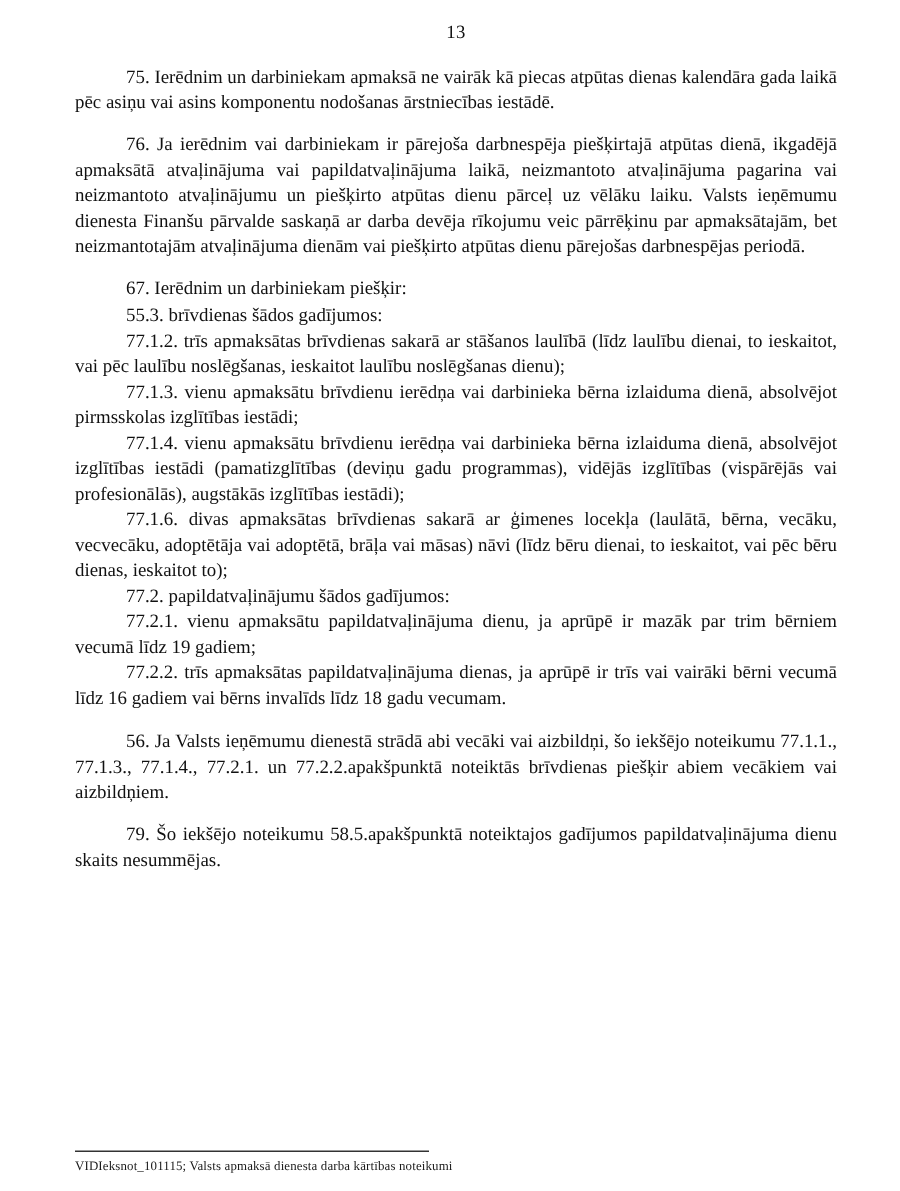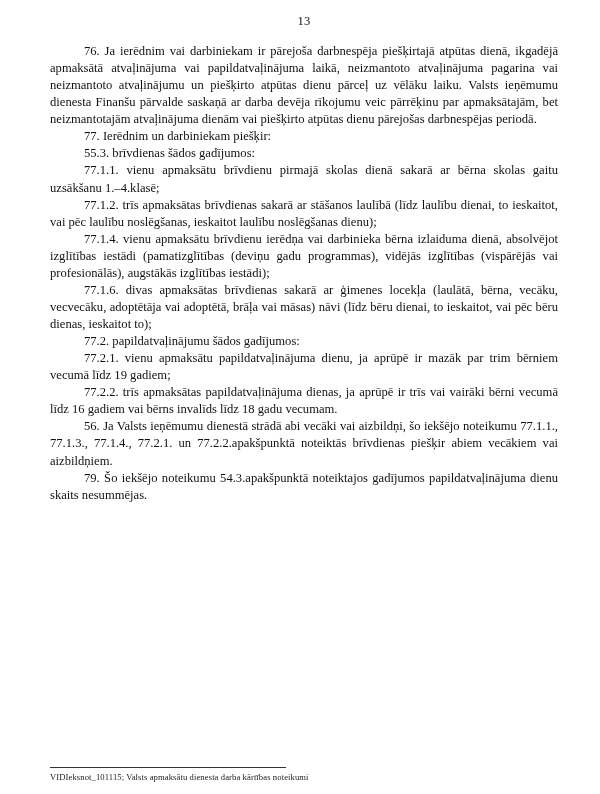--- a/index.html
+++ b/index.html
@@ -31,20 +31,21 @@
   .body-text p {
     margin: 0 0 0 0;
     text-align: justify;
     text-justify: inter-word;
     font-size: 12.6px;
     line-height: 1.355;
     text-indent: 34px;
     hyphens: manual;
   }
   .body-text p.gap {
+    margin-top: 11px;
   }
   .body-text p.tight {
     margin-top: 0;
   }
   .footer {
     position: absolute;
     left: 50px;
     bottom: 12px;
     font-size: 8.6px;
     font-family: "Liberation Serif", "DejaVu Serif", serif;
@@ -61,30 +62,31 @@
   }
 </style>
 </head>
 <body>
 
 <div class="page">
 
   <div class="page-number">13</div>
 
   <div class="body-text">
+    <p class="tight">75. Ierēdnim un darbiniekam apmaksā ne vairāk kā piecas atpūtas dienas kalendāra gada laikā pēc asiņu vai asins komponentu nodošanas ārstniecības iestādē.</p>
     <p class="gap">76. Ja ierēdnim vai darbiniekam ir pārejoša darbnespēja piešķirtajā atpūtas dienā, ikgadējā apmaksātā atvaļinājuma vai papildatvaļinājuma laikā, neizmantoto atvaļinājuma pagarina vai neizmantoto atvaļinājumu un piešķirto atpūtas dienu pārceļ uz vēlāku laiku. Valsts ieņēmumu dienesta Finanšu pārvalde saskaņā ar darba devēja rīkojumu veic pārrēķinu par apmaksātajām, bet neizmantotajām atvaļinājuma dienām vai piešķirto atpūtas dienu pārejošas darbnespējas periodā.</p>
-    <p class="gap">77. Ierēdnim un darbiniekam piešķir:</p>
+    <p class="gap">67. Ierēdnim un darbiniekam piešķir:</p>
     <p class="tight">55.3. brīvdienas šādos gadījumos:</p>
-    <p class="tight">77.1.1. vienu apmaksātu brīvdienu pirmajā skolas dienā sakarā ar bērna skolas gaitu uzsākšanu 1.–4.klasē;</p>
     <p class="tight">77.1.2. trīs apmaksātas brīvdienas sakarā ar stāšanos laulībā (līdz laulību dienai, to ieskaitot, vai pēc laulību noslēgšanas, ieskaitot laulību noslēgšanas dienu);</p>
+    <p class="tight">77.1.3. vienu apmaksātu brīvdienu ierēdņa vai darbinieka bērna izlaiduma dienā, absolvējot pirmsskolas izglītības iestādi;</p>
     <p class="tight">77.1.4. vienu apmaksātu brīvdienu ierēdņa vai darbinieka bērna izlaiduma dienā, absolvējot izglītības iestādi (pamatizglītības (deviņu gadu programmas), vidējās izglītības (vispārējās vai profesionālās), augstākās izglītības iestādi);</p>
     <p class="tight">77.1.6. divas apmaksātas brīvdienas sakarā ar ģimenes locekļa (laulātā, bērna, vecāku, vecvecāku, adoptētāja vai adoptētā, brāļa vai māsas) nāvi (līdz bēru dienai, to ieskaitot, vai pēc bēru dienas, ieskaitot to);</p>
     <p class="tight">77.2. papildatvaļinājumu šādos gadījumos:</p>
     <p class="tight">77.2.1. vienu apmaksātu papildatvaļinājuma dienu, ja aprūpē ir mazāk par trim bērniem vecumā līdz 19 gadiem;</p>
     <p class="tight">77.2.2. trīs apmaksātas papildatvaļinājuma dienas, ja aprūpē ir trīs vai vairāki bērni vecumā līdz 16 gadiem vai bērns invalīds līdz 18 gadu vecumam.</p>
     <p class="gap">56. Ja Valsts ieņēmumu dienestā strādā abi vecāki vai aizbildņi, šo iekšējo noteikumu 77.1.1., 77.1.3., 77.1.4., 77.2.1. un 77.2.2.apakšpunktā noteiktās brīvdienas piešķir abiem vecākiem vai aizbildņiem.</p>
-    <p class="gap">79. Šo iekšējo noteikumu 54.3.apakšpunktā noteiktajos gadījumos papildatvaļinājuma dienu skaits nesummējas.</p>
+    <p class="gap">79. Šo iekšējo noteikumu 58.5.apakšpunktā noteiktajos gadījumos papildatvaļinājuma dienu skaits nesummējas.</p>
   </div>
 
   <div class="footer-rule"></div>
-  <div class="footer">VIDIeksnot_101115; Valsts apmaksātu dienesta darba kārtības noteikumi</div>
+  <div class="footer">VIDIeksnot_101115; Valsts apmaksā dienesta darba kārtības noteikumi</div>
 
 </div>
 
 </body></html>

